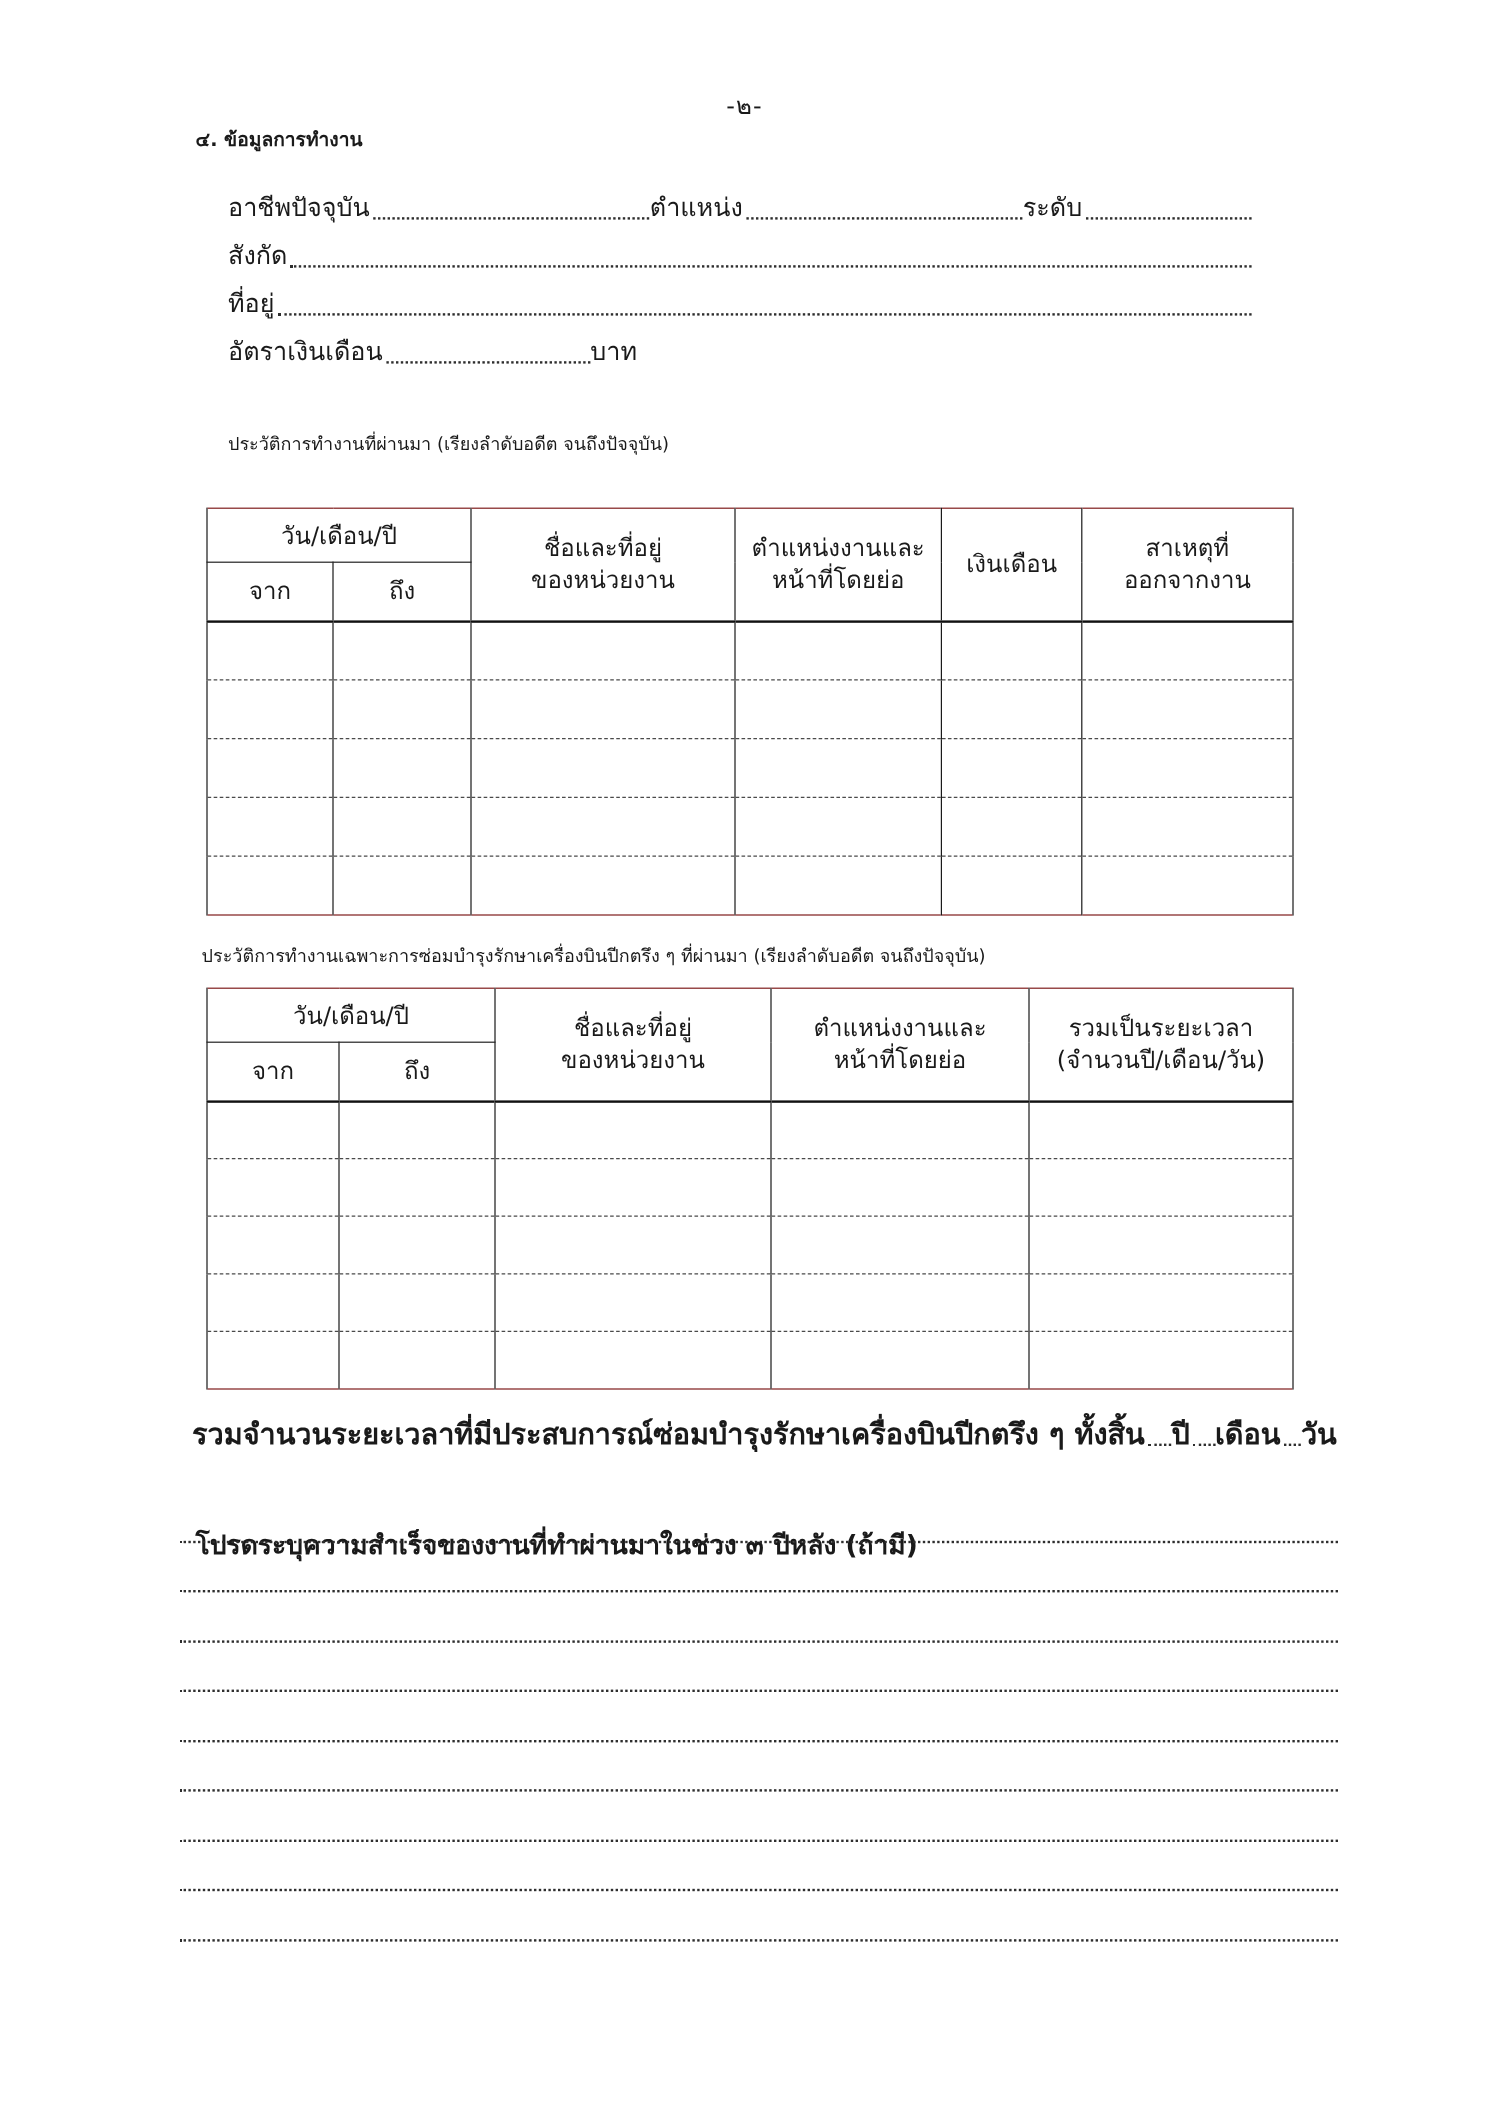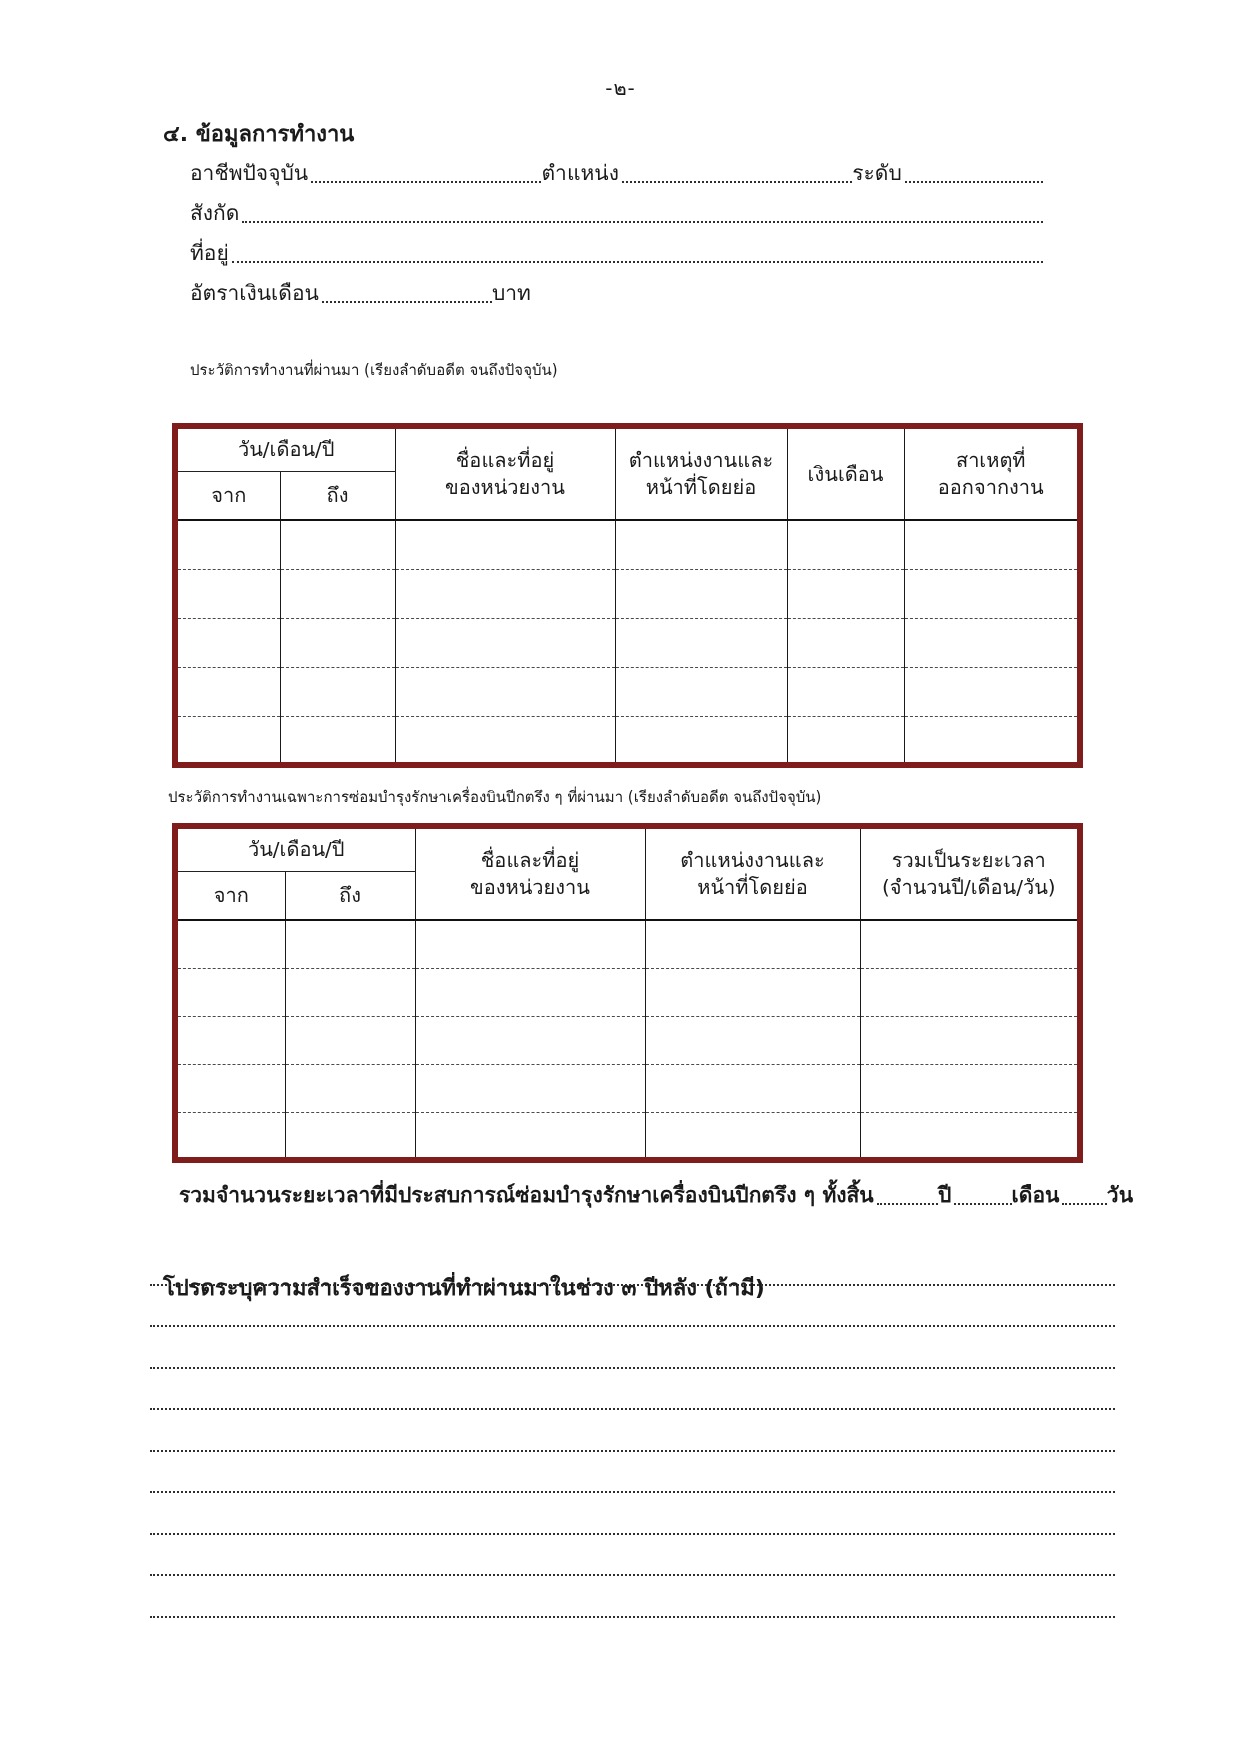--- a/index.html
+++ b/index.html
@@ -12,58 +12,58 @@
     color:#1a1a1a;
     font-family:"DejaVu Sans","Liberation Sans",sans-serif;
     font-size:21px;
     overflow:hidden;
   }
   .page-number {
     position:absolute; top:72px; left:0; right:0;
     text-align:center; font-size:20px; letter-spacing:1px;
   }
   .section-title {
-    position:absolute; left:163px; top:116px;
-    font-weight:bold; font-size:22px;
+    position:absolute; left:163px; top:104px;
+    font-weight:bold; font-size:16px;
   }
   
   .fields { position:absolute; left:190px; top:148px; width:853px; }
   .field-row { display:flex; align-items:flex-end; height:40px; }
   .f-label { white-space:nowrap; padding-right:3px; line-height:30px;text-align:center; }
   .dots {
     flex-grow:1; flex-basis:0; height:0;
     border-bottom:2px dotted #2e2e2e; margin-bottom:5px;
   }
   .dots.g-15 { flex-grow:1.5; }
   .dots.g-09 { flex-grow:0.9; }
   .dots.g-12 { flex-grow:1.2; }
   .dots.fixed170 { flex-grow:0; flex-basis:170px; }
   
   .tbl-title { position:absolute; font-size:15px; }
   .t { position:absolute; border-collapse:collapse; table-layout:fixed;
        width:905px; left:172px; background:#fff; }
-  .t { border:6px solid #7f1d1d; }
+  .t { border:1px solid #7f1d1d; }
   .t th { font-weight:normal; font-size:20px; text-align:center;
           vertical-align:middle; line-height:27px;
           border-left:1px solid #1a1a1a; border-right:1px solid #1a1a1a;
           border-bottom:2px solid #111; }
   .t th.date-group { border-bottom:1px solid #222; }
   .t tr.h1 th { height:45px; }
   .t tr.h2 th { height:49px; }
   .t tbody td {
     border-left:1px solid #1a1a1a; border-right:1px solid #1a1a1a;
     border-top:1px dashed #4a4a4a;
   }
   .t tbody tr:first-child td { border-top:none; }
   .t1 tbody td { height:49px; }
   .t2 tbody td { height:48px; }
   
   .summary {
-    position:absolute; left:179px; top:1180px; width:957px;
-    display:flex; align-items:flex-end; font-weight:bold; font-size:21px;
+    position:absolute; left:160px; top:1180px; width:957px;
+    display:flex; align-items:flex-end; font-weight:bold; font-size:24px;
   }
   .summary .f-label { font-weight:bold; }
   .summary .dots { flex-grow:0; }
   .d62 { flex-basis:62px; } .d58 { flex-basis:58px; } .d45 { flex-basis:45px; }
   .achievements-heading {
     position:absolute; left:163px; top:1230px;
     font-weight:bold; font-size:22px;margin-top:40px;
   }
   .write-lines { position:absolute; left:150px; top:1244px; width:965px; }
   .write-line { height:41.5px; border-bottom:2px dotted #2e2e2e; }

